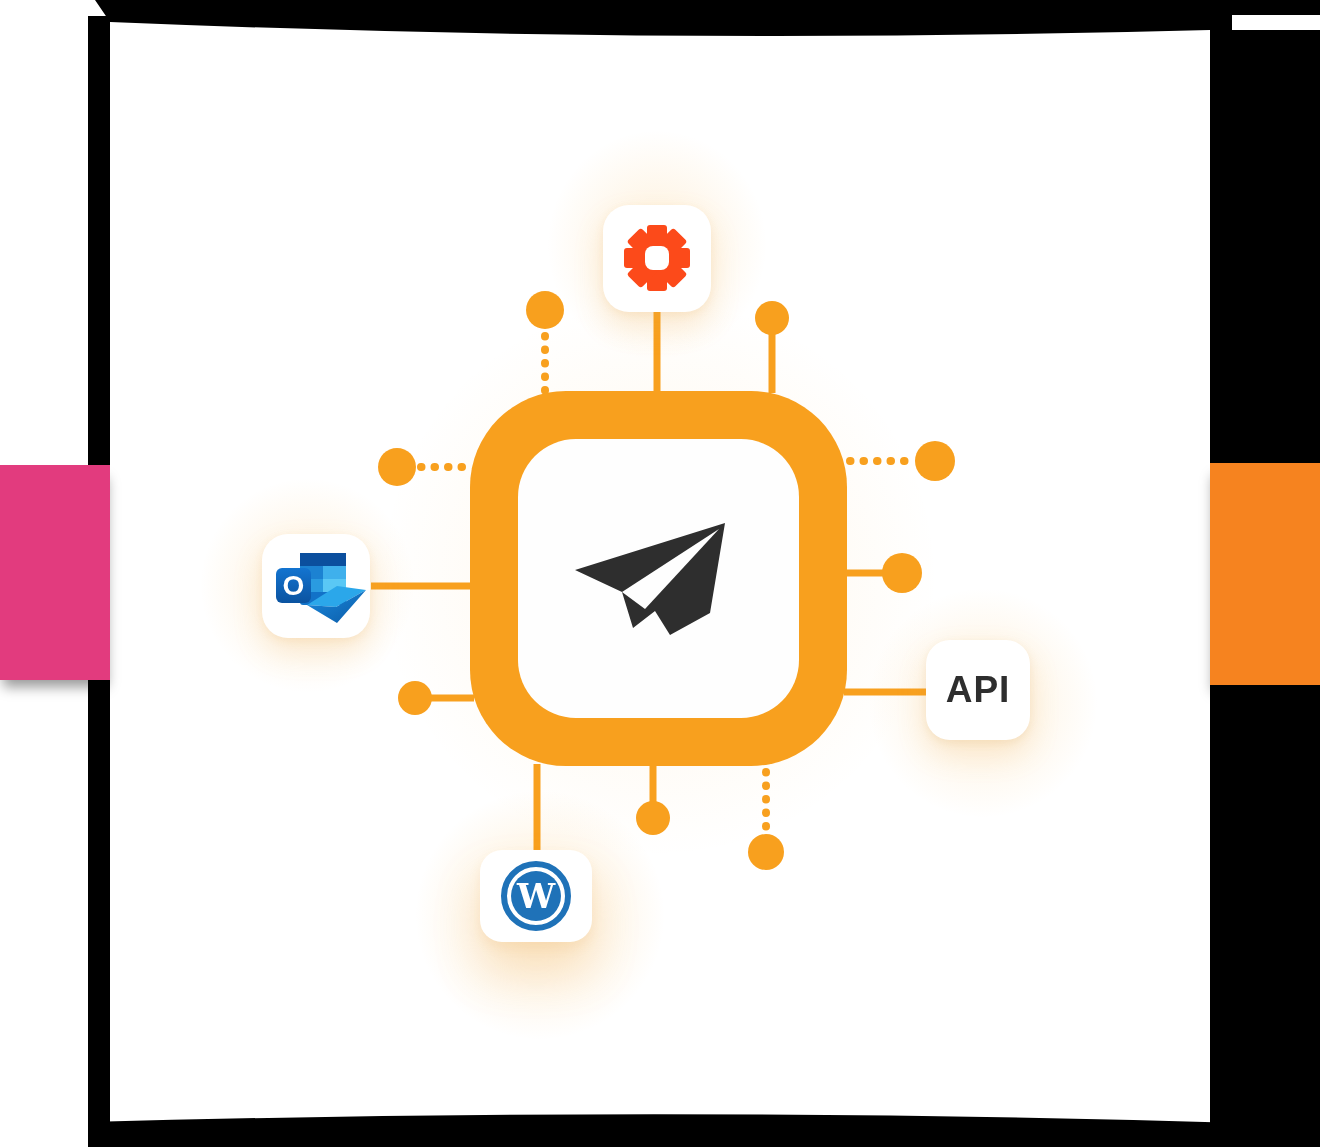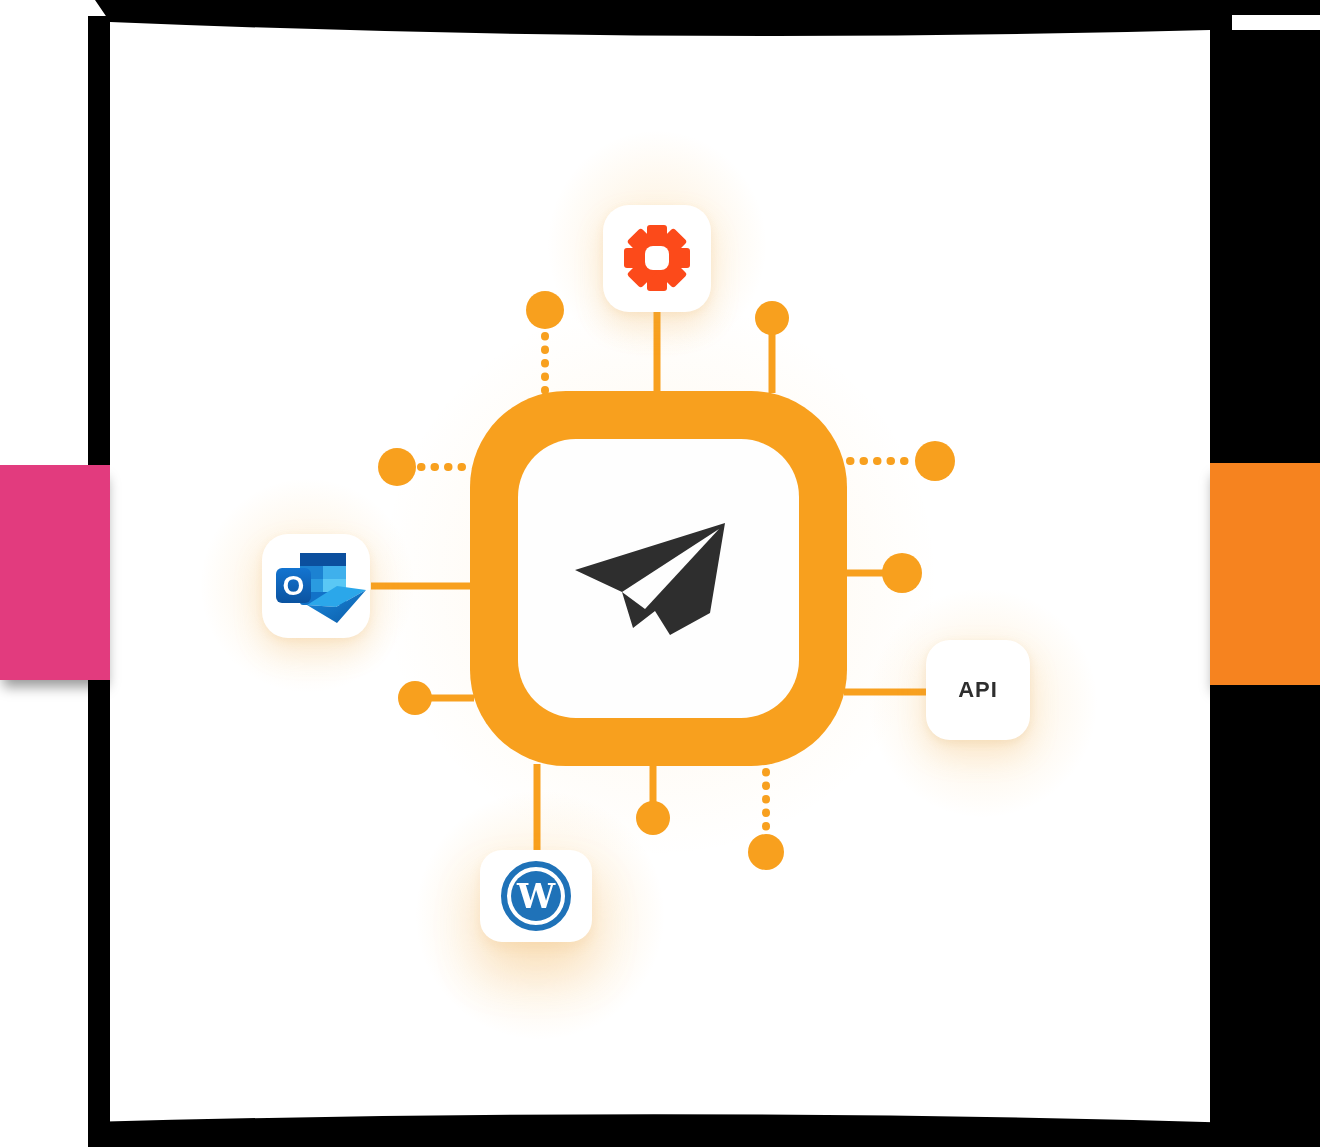--- a/index.html
+++ b/index.html
@@ -38,21 +38,21 @@
   .card{position:absolute;background:#FFFFFF;
     box-shadow:0 14px 30px rgba(233,168,76,.20),0 3px 8px rgba(233,168,76,.12);}
   .card-zapier{left:603px;top:205px;width:108px;height:107px;border-radius:26px;}
   .card-outlook{left:262px;top:534px;width:108px;height:104px;border-radius:26px;}
   .card-api{left:926px;top:640px;width:104px;height:100px;border-radius:24px;
     display:flex;align-items:center;justify-content:center;
     box-shadow:0 14px 30px rgba(233,168,76,.20),0 3px 8px rgba(210,160,90,.15);}
   .card-wp{left:480px;top:850px;width:112px;height:92px;border-radius:22px;
     box-shadow:0 30px 45px rgba(236,180,100,.28),0 6px 12px rgba(233,168,76,.12);}
 
-  .api-label{font-size:22px;font-weight:bold;color:#2E2E2E;letter-spacing:1px;}
+  .api-label{font-size:37px;font-weight:bold;color:#2E2E2E;letter-spacing:1px;}
 
   
   .zap{position:absolute;left:21px;top:20px;width:66px;height:66px;}
   .zap-bar{position:absolute;left:0;top:23px;width:66px;height:20px;
     background:#FC4A1A;border-radius:3px;}
   .zb2{transform:rotate(45deg);} .zb3{transform:rotate(90deg);} .zb4{transform:rotate(135deg);}
   .zap-hole{position:absolute;left:21px;top:21px;width:24px;height:24px;
     background:#FFFFFF;border-radius:8px;}
 
   .outlook-svg{position:absolute;left:14px;top:19px;}

